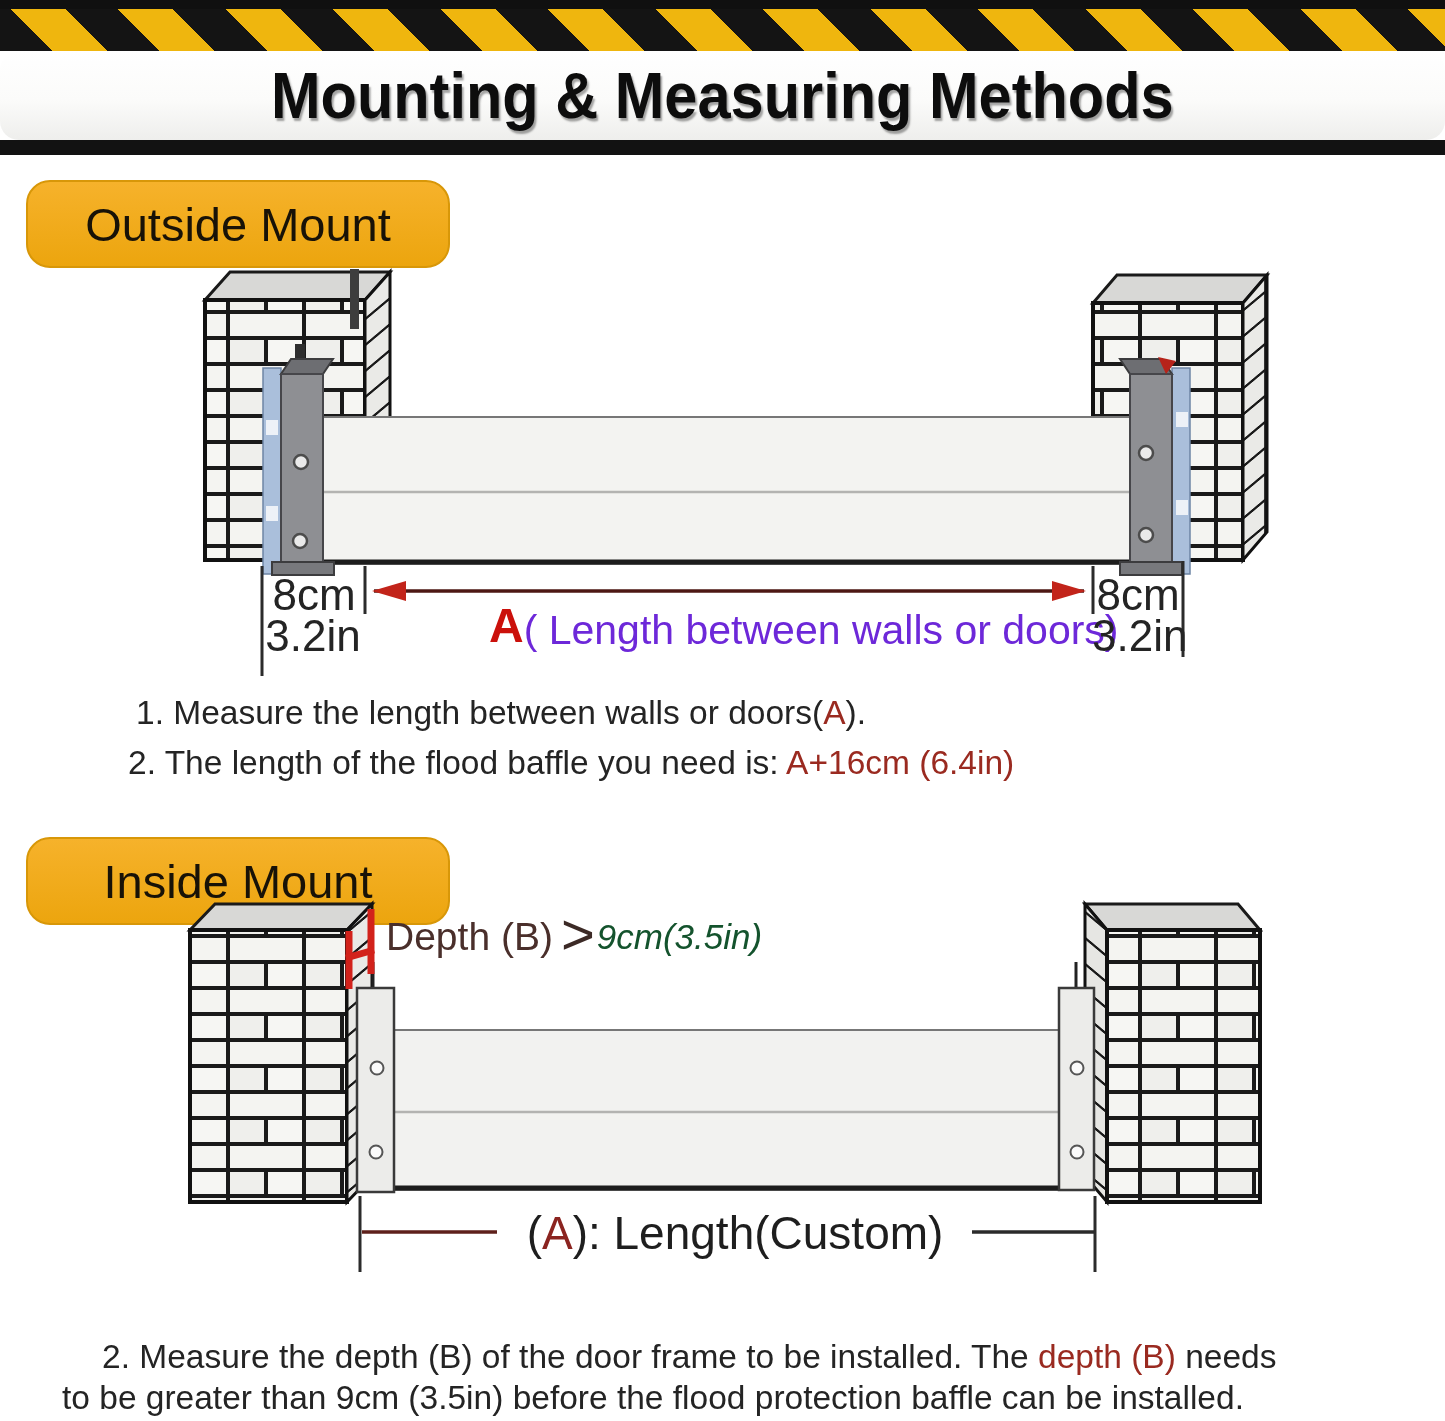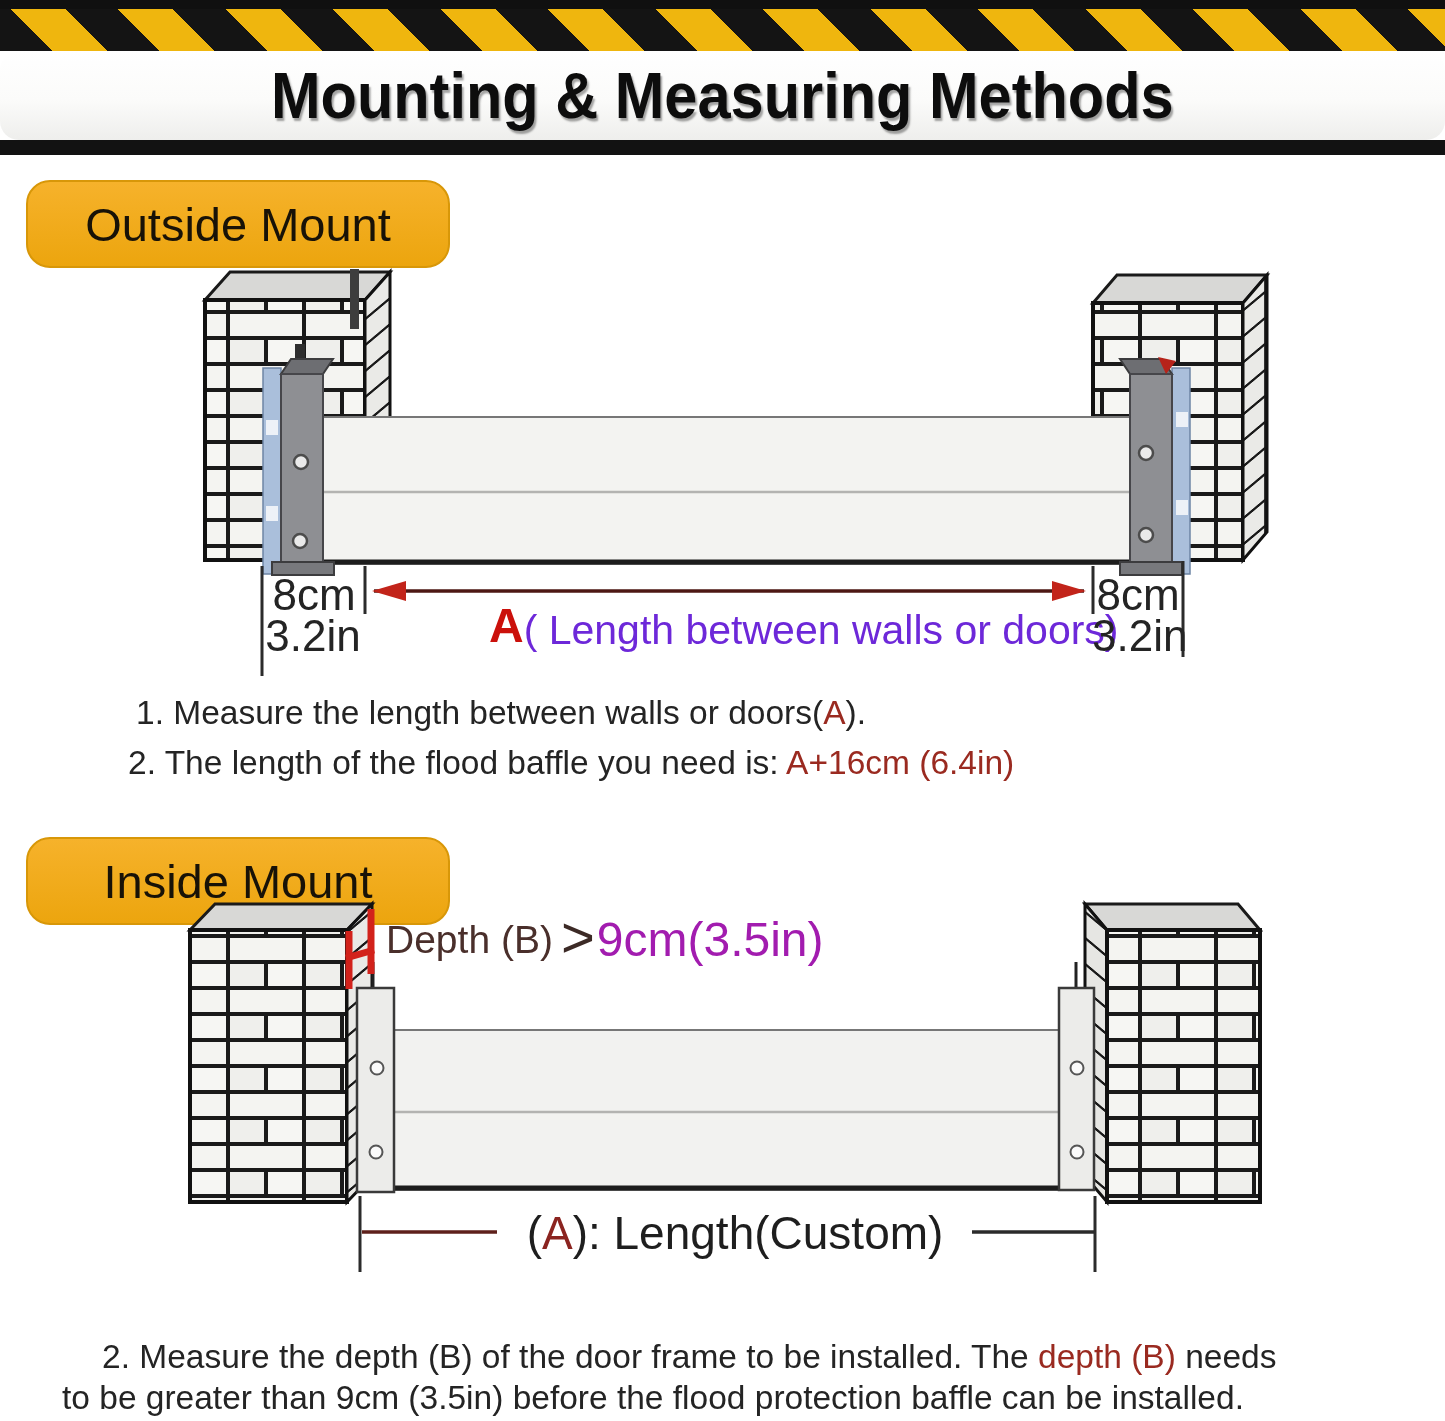--- a/index.html
+++ b/index.html
@@ -50,21 +50,21 @@
   .dim-right-8cm  { left:1095px; top:570px; width:86px;  text-align:center; }
   .dim-right-32in { left:1092px; top:611px; width:94px;  text-align:center; }
 
   .a-row { position:absolute; left:489px; top:602px; display:flex; align-items:flex-start; white-space:nowrap; }
   .a-letter { font-size:48px; font-weight:700; color:#cb100b; line-height:1; }
   .a-text   { font-size:41px; color:#6d28d9; line-height:1.1; margin-top:6px; }
 
   .depth-row { position:absolute; left:386px; top:912px; display:flex; align-items:center; white-space:nowrap; }
   .depth-label { font-size:39px; color:#4a2f2b; }
   .depth-gt    { font-size:58px; color:#3c2a26; line-height:0.75; margin:0 2px 6px 8px; }
-  .depth-val   { font-size:48px; color:#a21caf; }
+  .depth-val   { font-size:35px; color:#14532d;font-style:italic; }
 
   .inside-meas {
     position:absolute; left:495px; top:1206px; width:480px; text-align:center;
     font-size:46px; color:#1e1e1e; white-space:nowrap;
   }
   .inside-meas .a { color:#8b2420; }
 
   
   .instr { position:absolute; font-size:33.5px; color:#242424; white-space:nowrap; }
   .instr .red { color:#9a2a20; }

